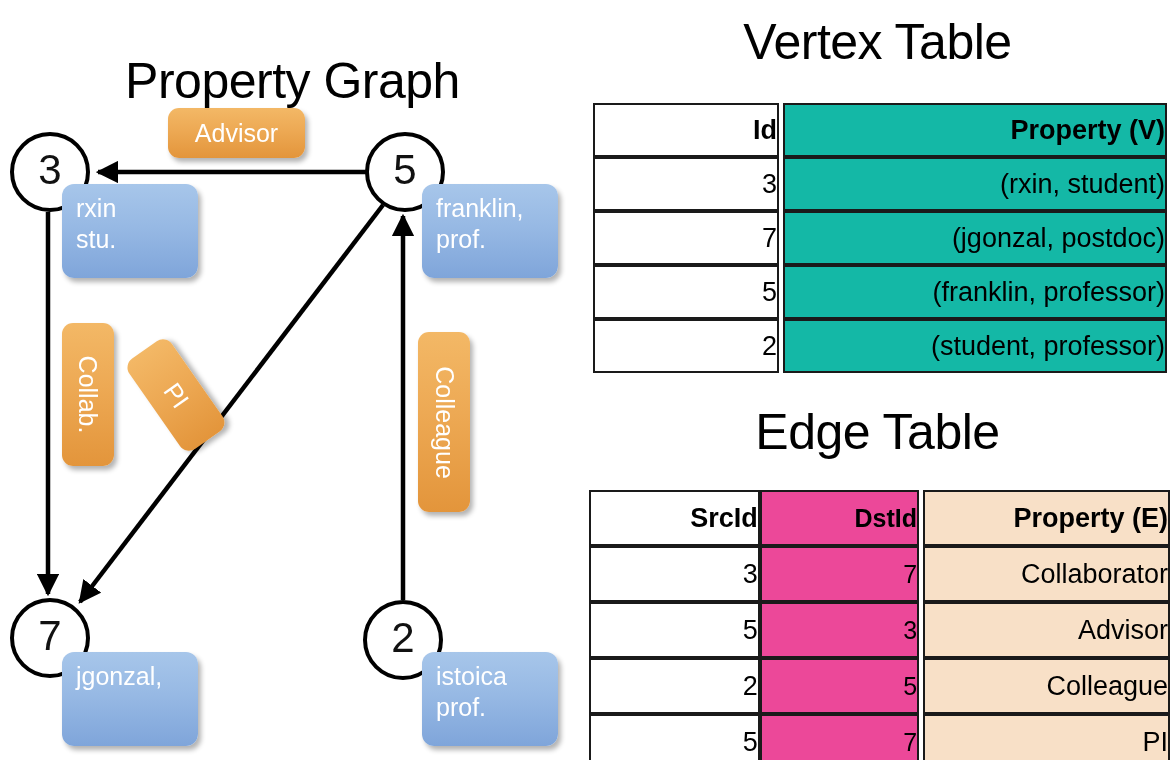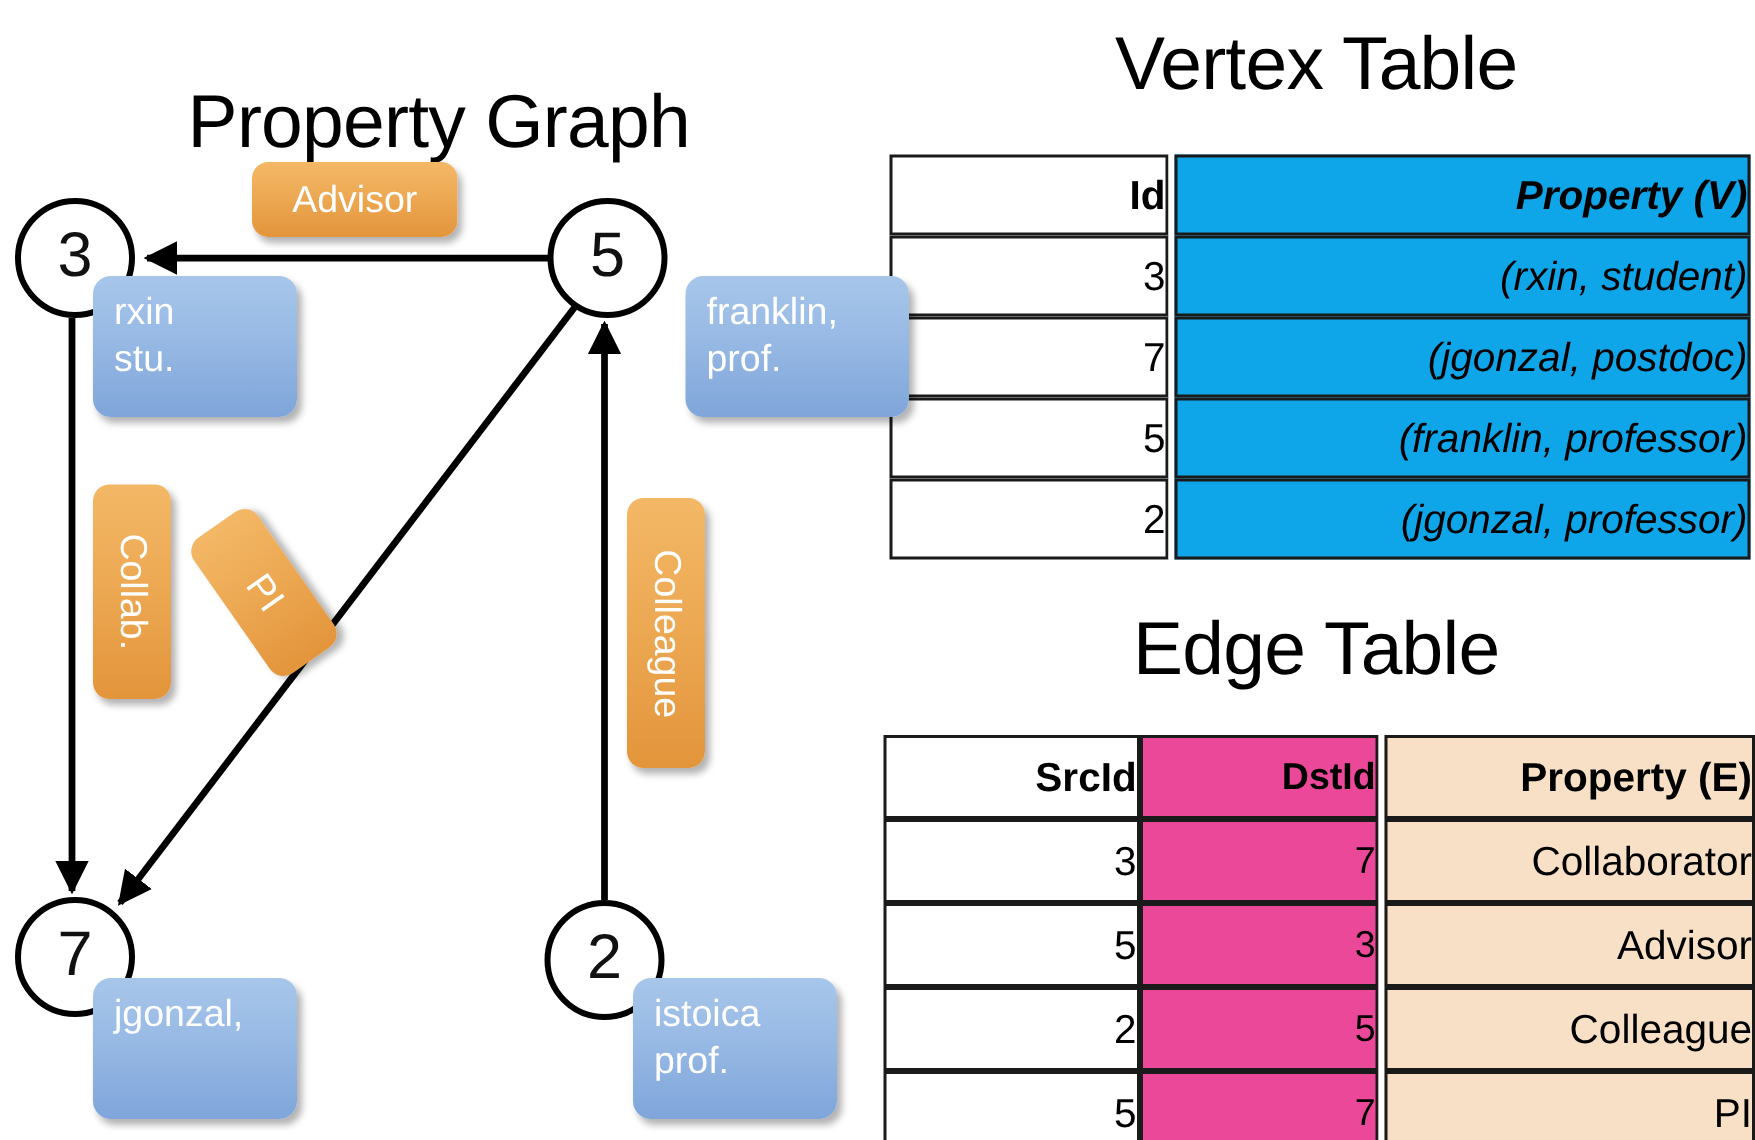--- a/index.html
+++ b/index.html
@@ -136,21 +136,21 @@
   .tbl th {
     font-weight: bold;
   }
 
   
   #vertex-table {
     left: 593px; top: 103px;
   }
   #vertex-table .col-id   { width: 182px; height: 50px; font-size: 27px; background:#ffffff; }
   #vertex-table .col-gap  { width: 4px; border: none; background: #ffffff; }
-  #vertex-table .col-prop { width: 380px; height: 50px; font-size: 27px; background:#0ea5e9;font-style:italic; }
+  #vertex-table .col-prop { width: 380px; height: 50px; font-size: 27px; background:#14b8a6; }
   #vertex-table thead .col-id   { font-size: 27px; }
   #vertex-table thead .col-prop { font-size: 27px; }
 
   
   #edge-table {
     left: 589px; top: 490px;
   }
   #edge-table .col-src  { width: 155px; height: 52px; font-size: 27px; background:#ffffff;padding-left:16px; }
   #edge-table .col-dst  { width: 160px; height: 52px; font-size: 25px; background:#ec4899; }
   #edge-table .col-gap  { width: 4px; border: none; background: #ffffff; }
@@ -194,21 +194,21 @@
   </div>
   <div class="graph-node" style="left:363px; top:600px;">
     <span>2</span>
   </div>
 
   <div class="prop-chip" style="left:62px; top:184px; width:136px; height:94px;">
     <div>rxin</div>
     <div>stu.</div>
   </div>
 
-  <div class="prop-chip" style="left:422px; top:184px; width:149px; height:94px;margin-left:35px;">
+  <div class="prop-chip" style="left:422px; top:184px; width:136px; height:94px;">
     <div>franklin,</div>
     <div>prof.</div>
   </div>
 
   <div class="prop-chip" style="left:62px; top:652px; width:136px; height:94px;">
     <div>jgonzal,</div>
   </div>
 
   <div class="prop-chip" style="left:422px; top:652px; width:136px; height:94px;">
     <div>istoica</div>
@@ -252,21 +252,21 @@
       <td class="col-prop">(jgonzal, postdoc)</td>
     </tr>
     <tr>
       <td class="col-id">5</td>
       <td class="col-gap"></td>
       <td class="col-prop">(franklin, professor)</td>
     </tr>
     <tr>
       <td class="col-id">2</td>
       <td class="col-gap"></td>
-      <td class="col-prop">(jgonzal, professor)</td>
+      <td class="col-prop">(student, professor)</td>
     </tr>
   </tbody>
 </table>
 
 <table class="tbl" id="edge-table">
   <thead>
     <tr>
       <th class="col-src">SrcId</th>
       <th class="col-dst">DstId</th>
       <td class="col-gap"></td>

